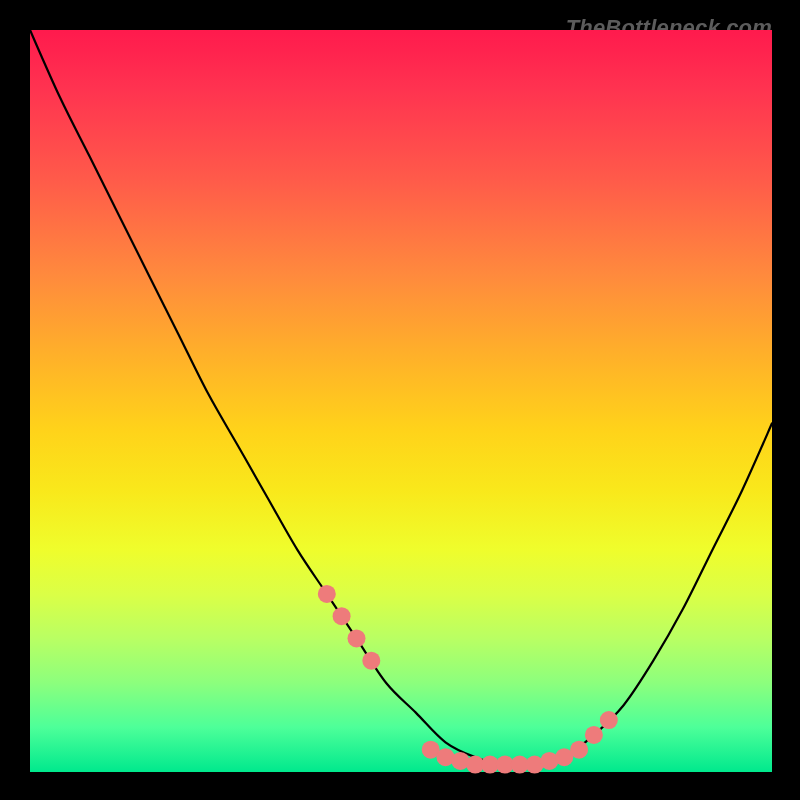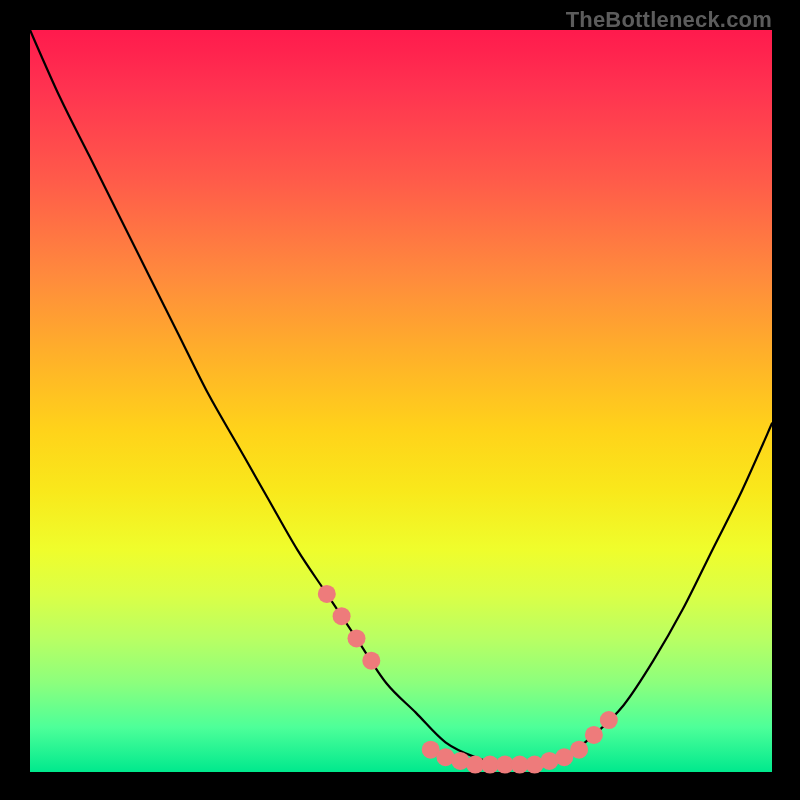--- a/index.html
+++ b/index.html
@@ -36,27 +36,28 @@
       #effd2c 70%,
       #dbff46 76%,
       #b9ff63 82%,
       #8cff7d 88%,
       #4dff99 94%,
       #00e98d 100%
     );
   }
   .watermark {
     position: absolute;
-    top: 7px;
+    top: 15px;
     right: 28px;
     font-size: 22px;
     font-weight: 600;
     color: #5c5c5c;
     letter-spacing: 0.2px;
     user-select: none;
+    font-style: italic;
   }
   svg.overlay {
     position: absolute;
     left: 30px;
     top: 30px;
     width: 742px;
     height: 742px;
     overflow: visible;
   }
 </style>

